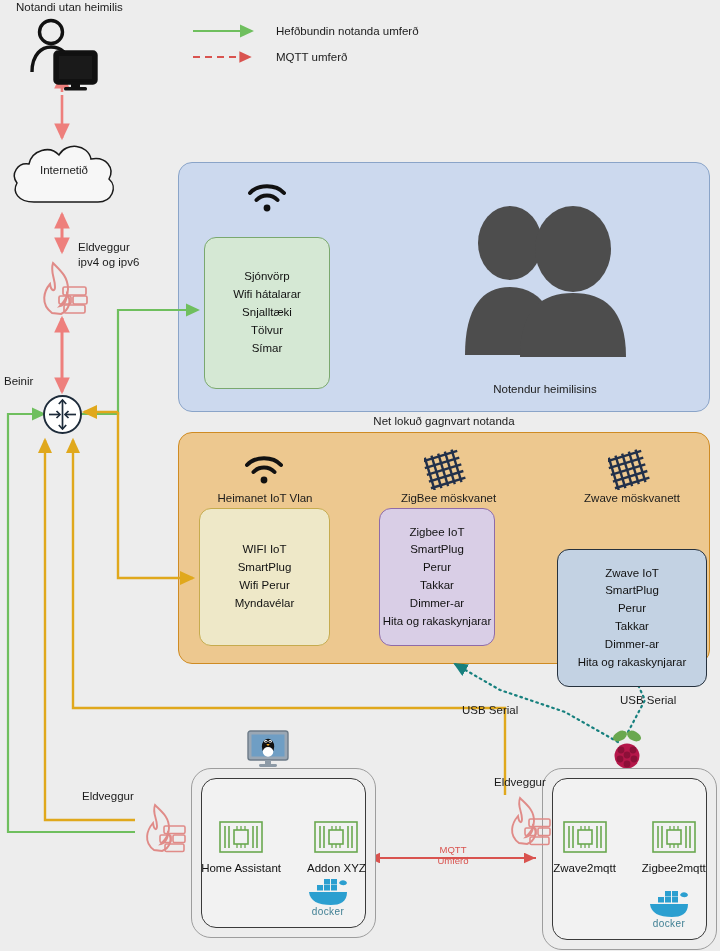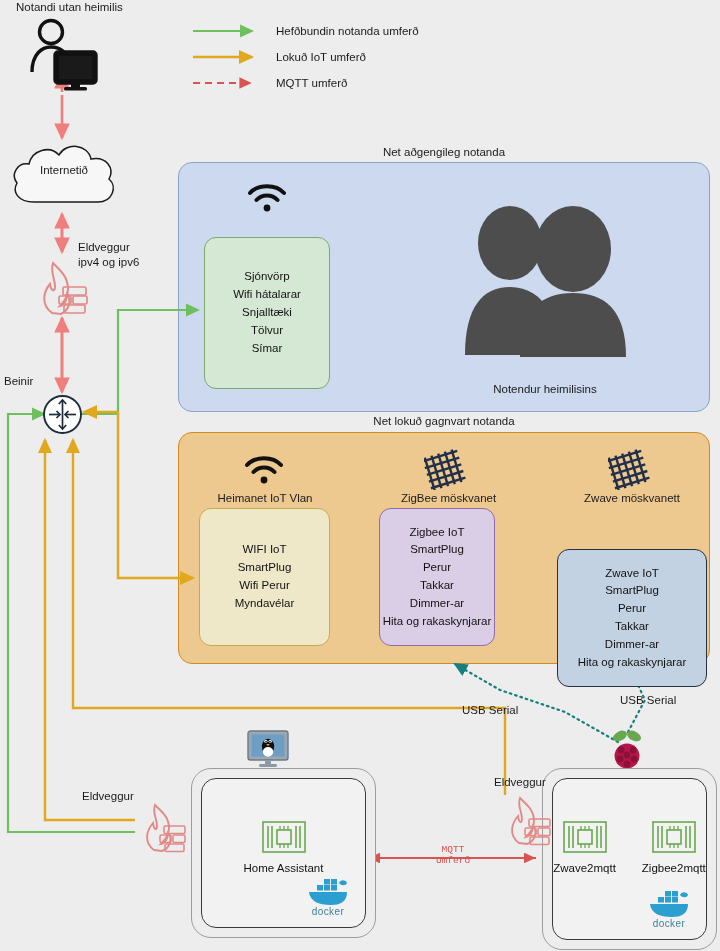--- a/index.html
+++ b/index.html
@@ -53,21 +53,21 @@
   .chip-cap { margin-top: 9px; font-size: 11.5px; color: #111; white-space: nowrap; }
   .docker-mark { position: absolute; right: 14px; bottom: 10px;
                  display: flex; flex-direction: column; align-items: center; }
   .docker-word { font-size: 10px; color: #3f7f93; letter-spacing: .4px; margin-top: -2px; }
 
   
   #legend { position: absolute; left: 192px; top: 18px; }
   .leg-row { display: flex; align-items: center; height: 26px; }
   .leg-text { font-size: 11.5px; color: #1b1b1b; margin-left: 12px; white-space: nowrap; }
 
-  .mqtt-cap { font-size: 9.5px; color: #d9534f; text-align: center; line-height: 1.2; font-family: Liberation Mono, monospace; }
+  .mqtt-cap { font-size: 9.5px; color: #d9534f; text-align: center; line-height: 1.2; }
 </style>
 </head>
 <body>
 
 <div id="stage">
 
   <div class="panel" id="panel-user"></div>
   <div class="panel" id="panel-iot"></div>
 
   <svg class="layer">
@@ -120,26 +120,20 @@
 
   <div id="legend">
     <div class="leg-row">
       <svg width="72" height="14">
         <path d="M1,7 L60,7" stroke="#6fbf5e" stroke-width="2.2" fill="none" marker-end="url(#ah-green)"></path>
       </svg>
       <span class="leg-text">Hefðbundin notanda umferð</span>
     </div>
     <div class="leg-row">
       <svg width="72" height="14">
-        <path d="M1,7 L60,7" stroke="#e0a81c" stroke-width="2.4" fill="none" marker-end="url(#ah-orange)"></path>
-      </svg>
-      <span class="leg-text">Lokuð IoT umferð</span>
-    </div>
-    <div class="leg-row">
-      <svg width="72" height="14">
         <path d="M1,7 L58,7" stroke="#d9534f" stroke-width="1.9" fill="none" stroke-dasharray="7 5" marker-end="url(#ah-mqtt)"></path>
       </svg>
       <span class="leg-text">MQTT umferð</span>
     </div>
   </div>
 
   <div class="abs lbl" style="left:4px; top:0px; text-align:left;margin-left:12px;">Notandi utan heimilis</div>
   <svg class="abs" style="left:24px; top:16px;" width="78" height="76">
     <circle cx="27" cy="16" r="11.5" fill="none" stroke="#111" stroke-width="3.4"></circle>
     <path d="M8,56 C8,38 18,31 27,31 C36,31 45,37 46,50" fill="none" stroke="#111" stroke-width="3.4"></path>
@@ -178,21 +172,20 @@
       <path d="M20.5,6 L20.5,35"></path>
       <path d="M16.8,10 L20.5,6 L24.2,10"></path>
       <path d="M16.8,31 L20.5,35 L24.2,31"></path>
       <path d="M7,20.5 L18,20.5"></path>
         <path d="M14.5,17 L18,20.5 L14.5,24"></path>
       <path d="M34,20.5 L23,20.5"></path>
         <path d="M26.5,17 L23,20.5 L26.5,24"></path>
     </g>
   </svg>
 
-  <div class="panel-title" style="left:178px; top:146px; width:532px;">Net aðgengileg notanda</div>
 
   <svg class="abs" style="left:246px; top:180px;" width="42" height="34">
     <g fill="none" stroke="#111" stroke-width="4" stroke-linecap="round">
       <path d="M4,13 C12,4 30,4 38,13"></path>
       <path d="M10.5,20 C16,14 26,14 31.5,20"></path>
     </g>
     <circle cx="21" cy="28" r="3.4" fill="#111"></circle>
   </svg>
   <div class="abs lbl" style="left:204px; top:236px; width:126px;">Heimanet</div>
 
@@ -340,20 +333,41 @@
             <g stroke="#6aa84f" stroke-width="1.3">
               <path d="M18,9 L18,5"></path>
                 <path d="M22,9 L22,5"></path>
                 <path d="M26,9 L26,5"></path>
               <path d="M18,23 L18,27"></path>
                 <path d="M22,23 L22,27"></path>
                 <path d="M26,23 L26,27"></path>
             </g>
           </svg>
           <span class="chip-cap">Home Assistant</span>
+        </div>
+        <div class="chip-cell">
+          <svg width="44" height="32">
+            <rect x="1" y="1" width="42" height="30" fill="none" stroke="#6aa84f" stroke-width="1.6"></rect>
+            <g stroke="#6aa84f" stroke-width="1.6">
+              <path d="M6,5 L6,27"></path>
+                <path d="M10,5 L10,27"></path>
+                <path d="M34,5 L34,27"></path>
+                <path d="M38,5 L38,27"></path>
+            </g>
+            <rect x="15" y="9" width="14" height="14" fill="none" stroke="#6aa84f" stroke-width="1.6"></rect>
+            <g stroke="#6aa84f" stroke-width="1.3">
+              <path d="M18,9 L18,5"></path>
+                <path d="M22,9 L22,5"></path>
+                <path d="M26,9 L26,5"></path>
+              <path d="M18,23 L18,27"></path>
+                <path d="M22,23 L22,27"></path>
+                <path d="M26,23 L26,27"></path>
+            </g>
+          </svg>
+          <span class="chip-cap">Addon XYZ</span>
         </div>
       </div>
       <div class="docker-mark">
         <svg width="46" height="34">
           <g fill="#2b9fd0">
             <rect x="12" y="11" width="6" height="5.5"></rect>
               <rect x="19" y="11" width="6" height="5.5"></rect>
             <rect x="26" y="11" width="6" height="5.5"></rect>
               <rect x="19" y="5" width="6" height="5.5"></rect>
             <rect x="26" y="5" width="6" height="5.5"></rect>

